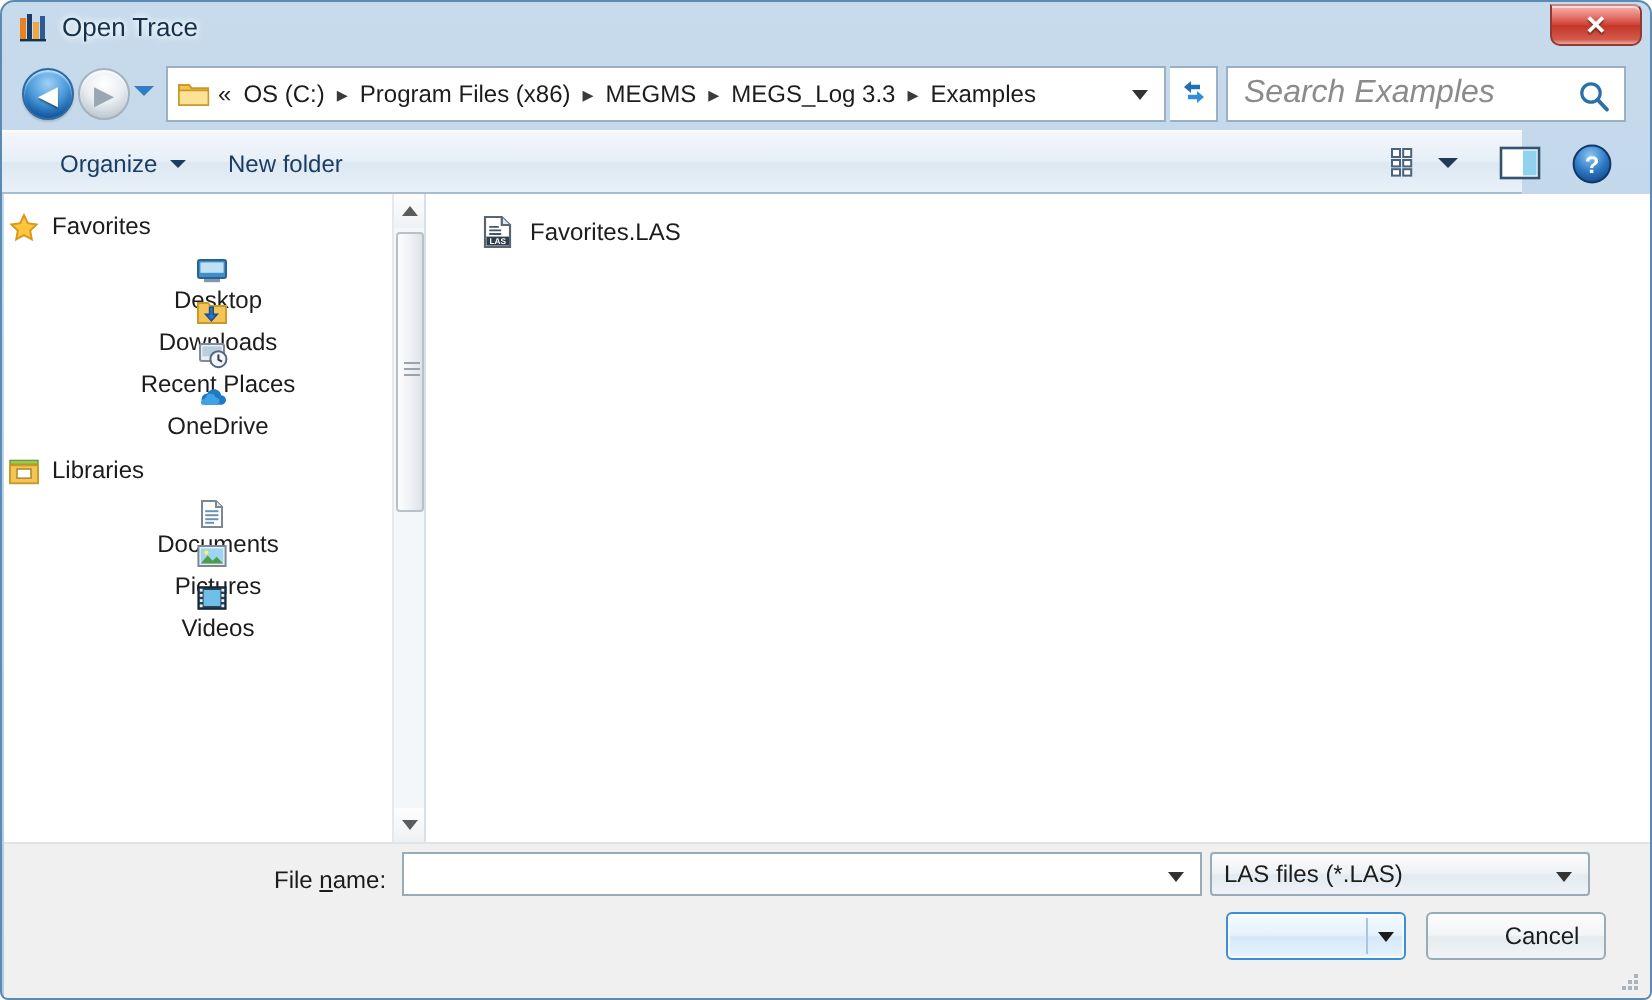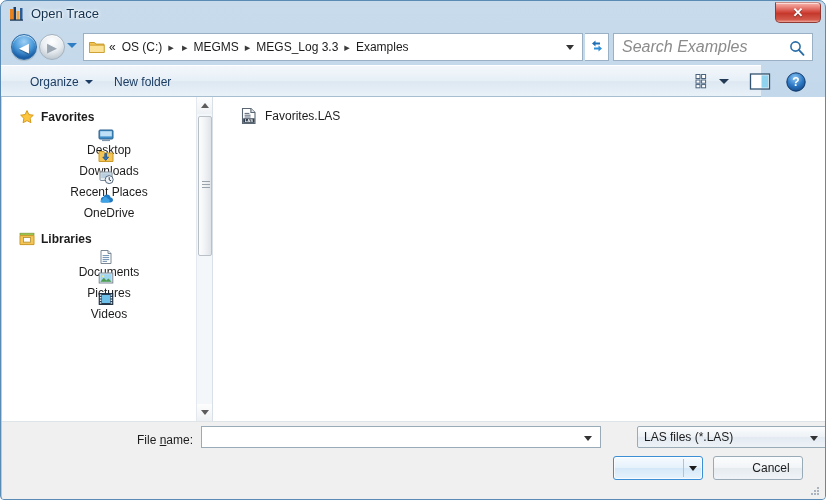--- a/index.html
+++ b/index.html
@@ -171,22 +171,22 @@
     position: absolute; left: 1px; top: 96px; width: 823px; height: 324px;
     background: #ffffff;
   }
   #nav-pane {
     position: absolute; left: 0; top: 0; width: 194px; height: 324px;
     background: #ffffff;
     overflow: hidden;
   }
   #nav-list { position: absolute; left: 0; top: 0; width: 180px; }
   .nav-group {
-    display: flex; align-items: center; height: 21px;
-    padding-left: 17px; font-size: 12px; color: #1c1c1c; font-weight: bold;
+    display: flex; align-items: flex-start; height: 21px;
+    padding-left: 2px; font-size: 12px; color: #1c1c1c;
   }
   .nav-item {
     display: flex; align-items: center; height: 21px;
     padding-left: 34px; font-size: 12px; color: #1c1c1c; flex-direction: column;
   }
   .nav-ico { width: 16px; height: 16px; margin-right: 6px; flex: 0 0 auto; }
   .nav-label { white-space: nowrap; }
   #nav-blank-1 {
     position: absolute; left: 11px; top: 248px; width: 158px; height: 52px;
     background: #ffffff;
@@ -266,21 +266,21 @@
     margin-left: 5px; font-size: 12px; color: #1c1c1c;
   }
   #filename-caret {
     position: absolute; right: 8px; top: 9px;
     width: 0; height: 0;
     border-left: 4px solid transparent;
     border-right: 4px solid transparent;
     border-top: 5px solid #333;
   }
   #filetype-select {
-    position: absolute; left: 636px; top: 425px; width: 190px; height: 22px;
+    position: absolute; left: 604px; top: 425px; width: 190px; height: 22px;
     background: linear-gradient(180deg, #fbfcfd 0%, #eef2f6 48%, #e3eaf1 52%, #edf2f7 100%);
     border: 1px solid #9aabb8; border-radius: 2px;
     display: flex; align-items: center;
   }
   #filetype-value { margin-left: 6px; font-size: 12px; color: #1c1c1c; white-space: nowrap; }
   #filetype-caret {
     position: absolute; right: 8px; top: 9px;
     width: 0; height: 0;
     border-left: 4px solid transparent;
     border-right: 4px solid transparent;
@@ -358,20 +358,21 @@
     <div id="addressbar">
       <span id="addr-folder-icon">
         <svg width="18" height="16" viewBox="0 0 18 16">
           <path d="M1.5 3.5h5l1.3 1.6h8.2v8.4H1.5z" fill="#f4c457" stroke="#c99a28" stroke-width="1"></path>
           <path d="M1.5 6.2h14.7v7.3H1.5z" fill="#fbe296" stroke="#c99a28" stroke-width=".8"></path>
         </svg>
       </span>
       <span id="crumb-overflow">«</span>
       <span class="crumb">OS (C:)</span>
       <span class="crumb-sep">▸</span>
+      <span class="crumb">Program Files (x86)</span>
       <span class="crumb-sep">▸</span>
       <span class="crumb">MEGMS</span>
       <span class="crumb-sep">▸</span>
       <span class="crumb">MEGS_Log 3.3</span>
       <span class="crumb-sep">▸</span>
       <span class="crumb">Examples</span>
       <span id="addr-caret"></span>
     </div>
 
     <div id="refresh-button">

